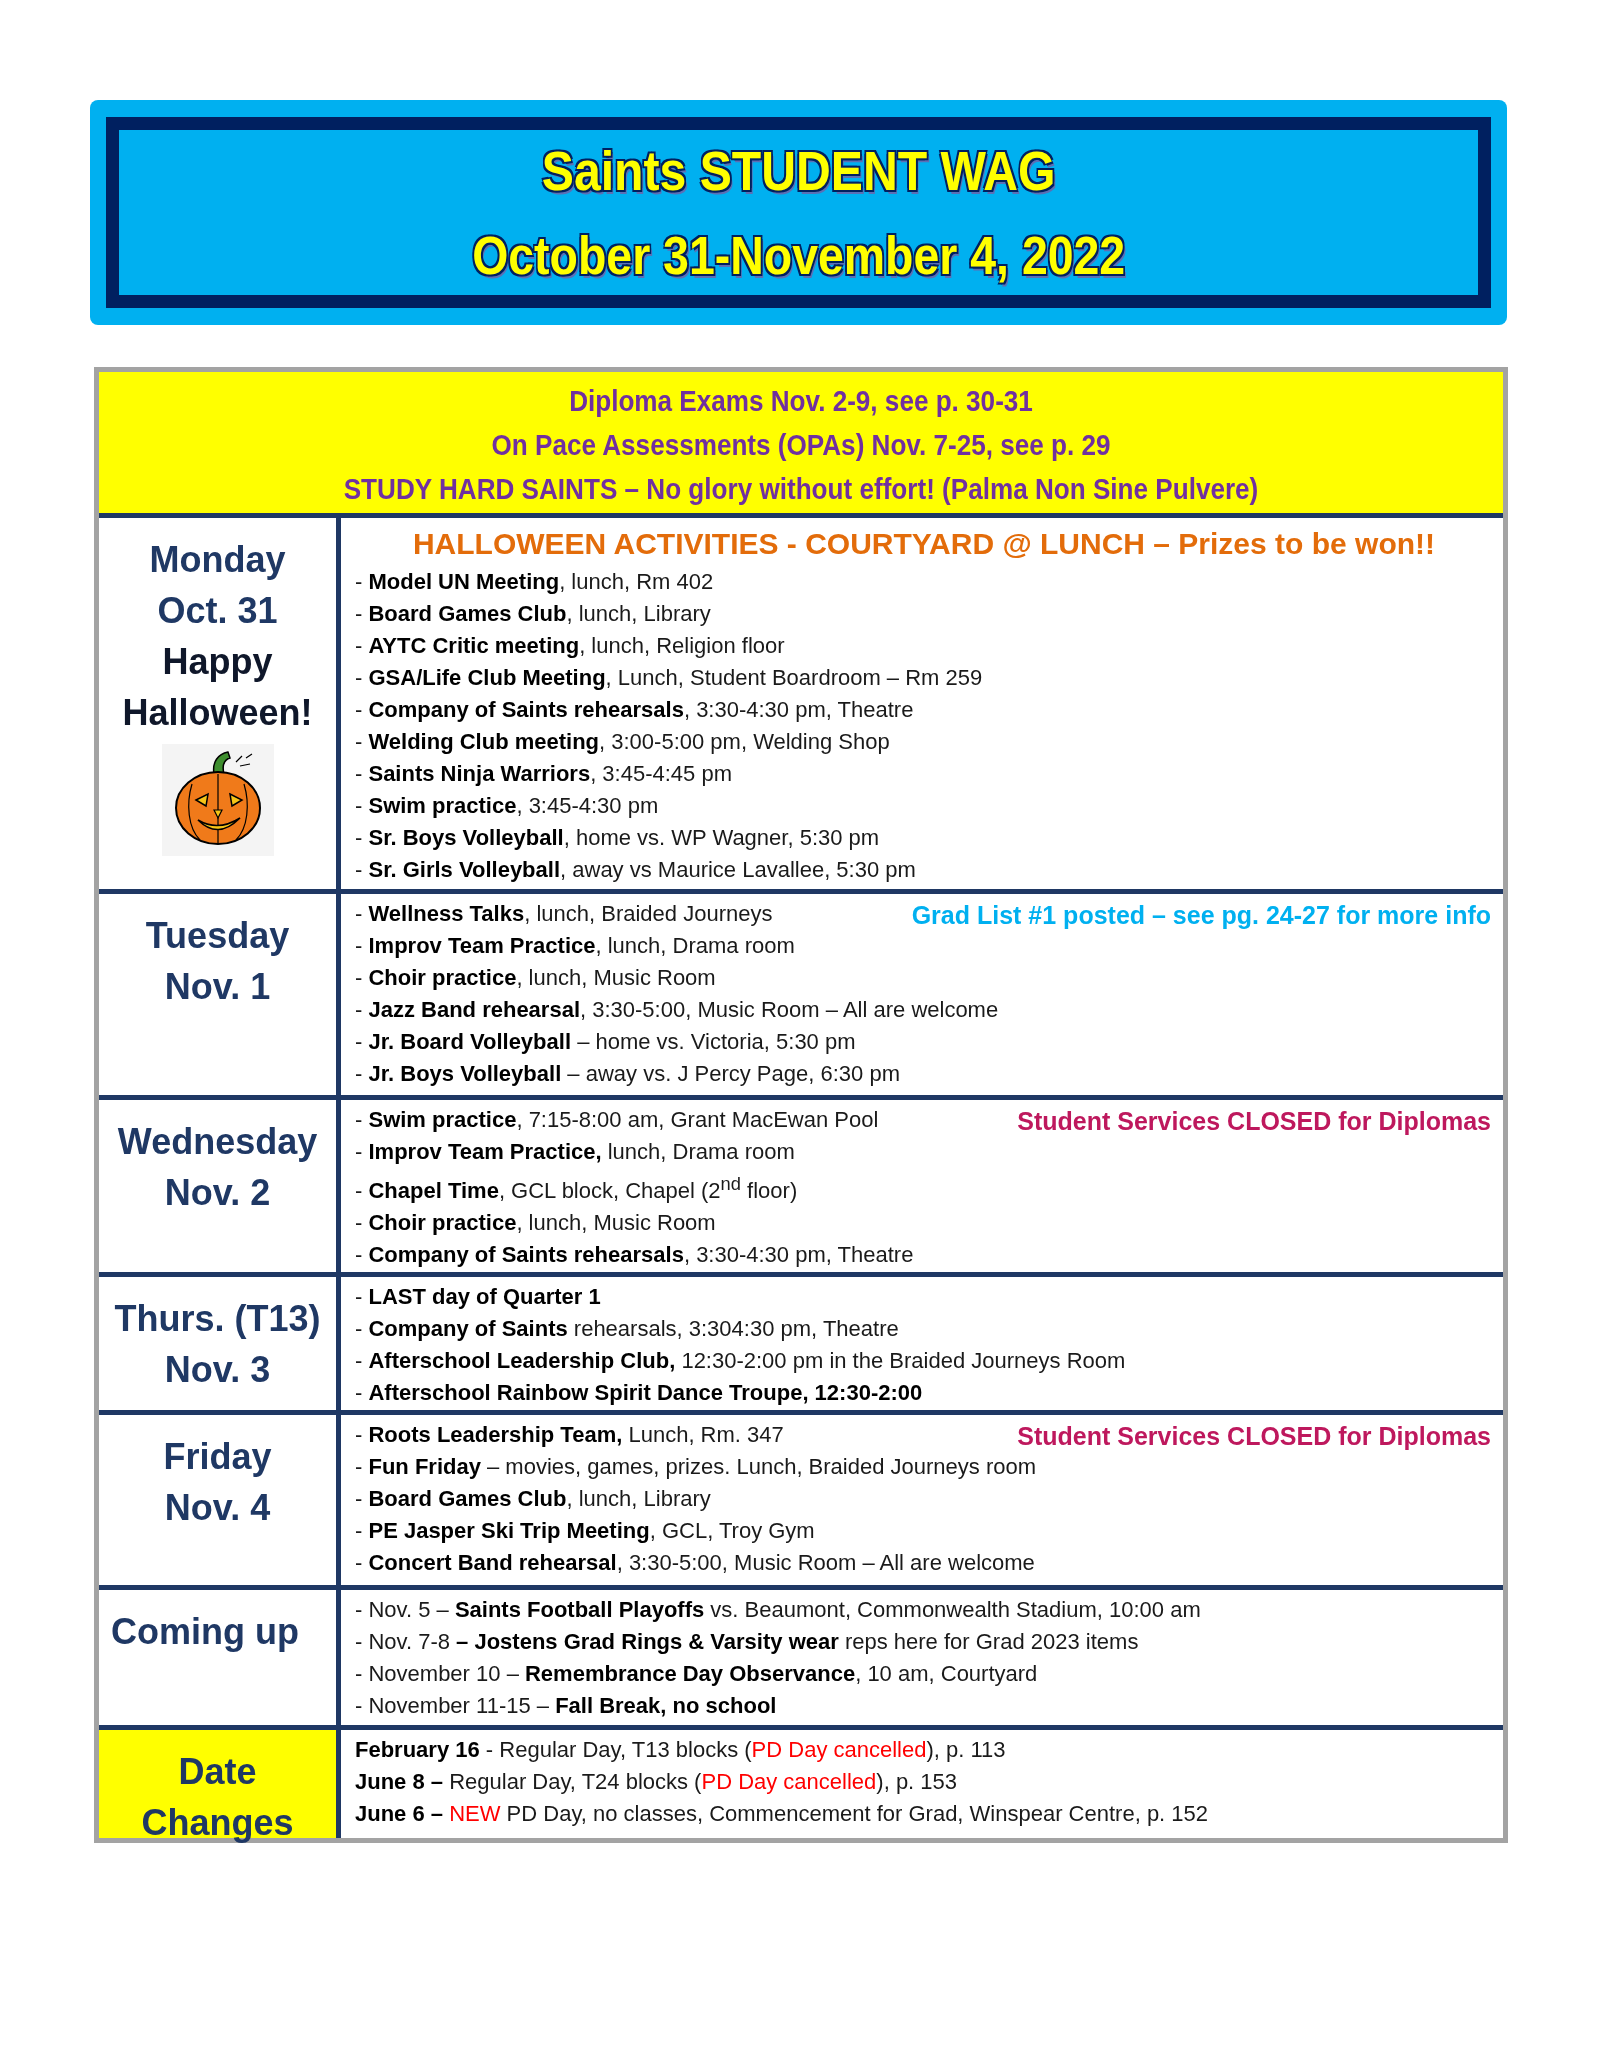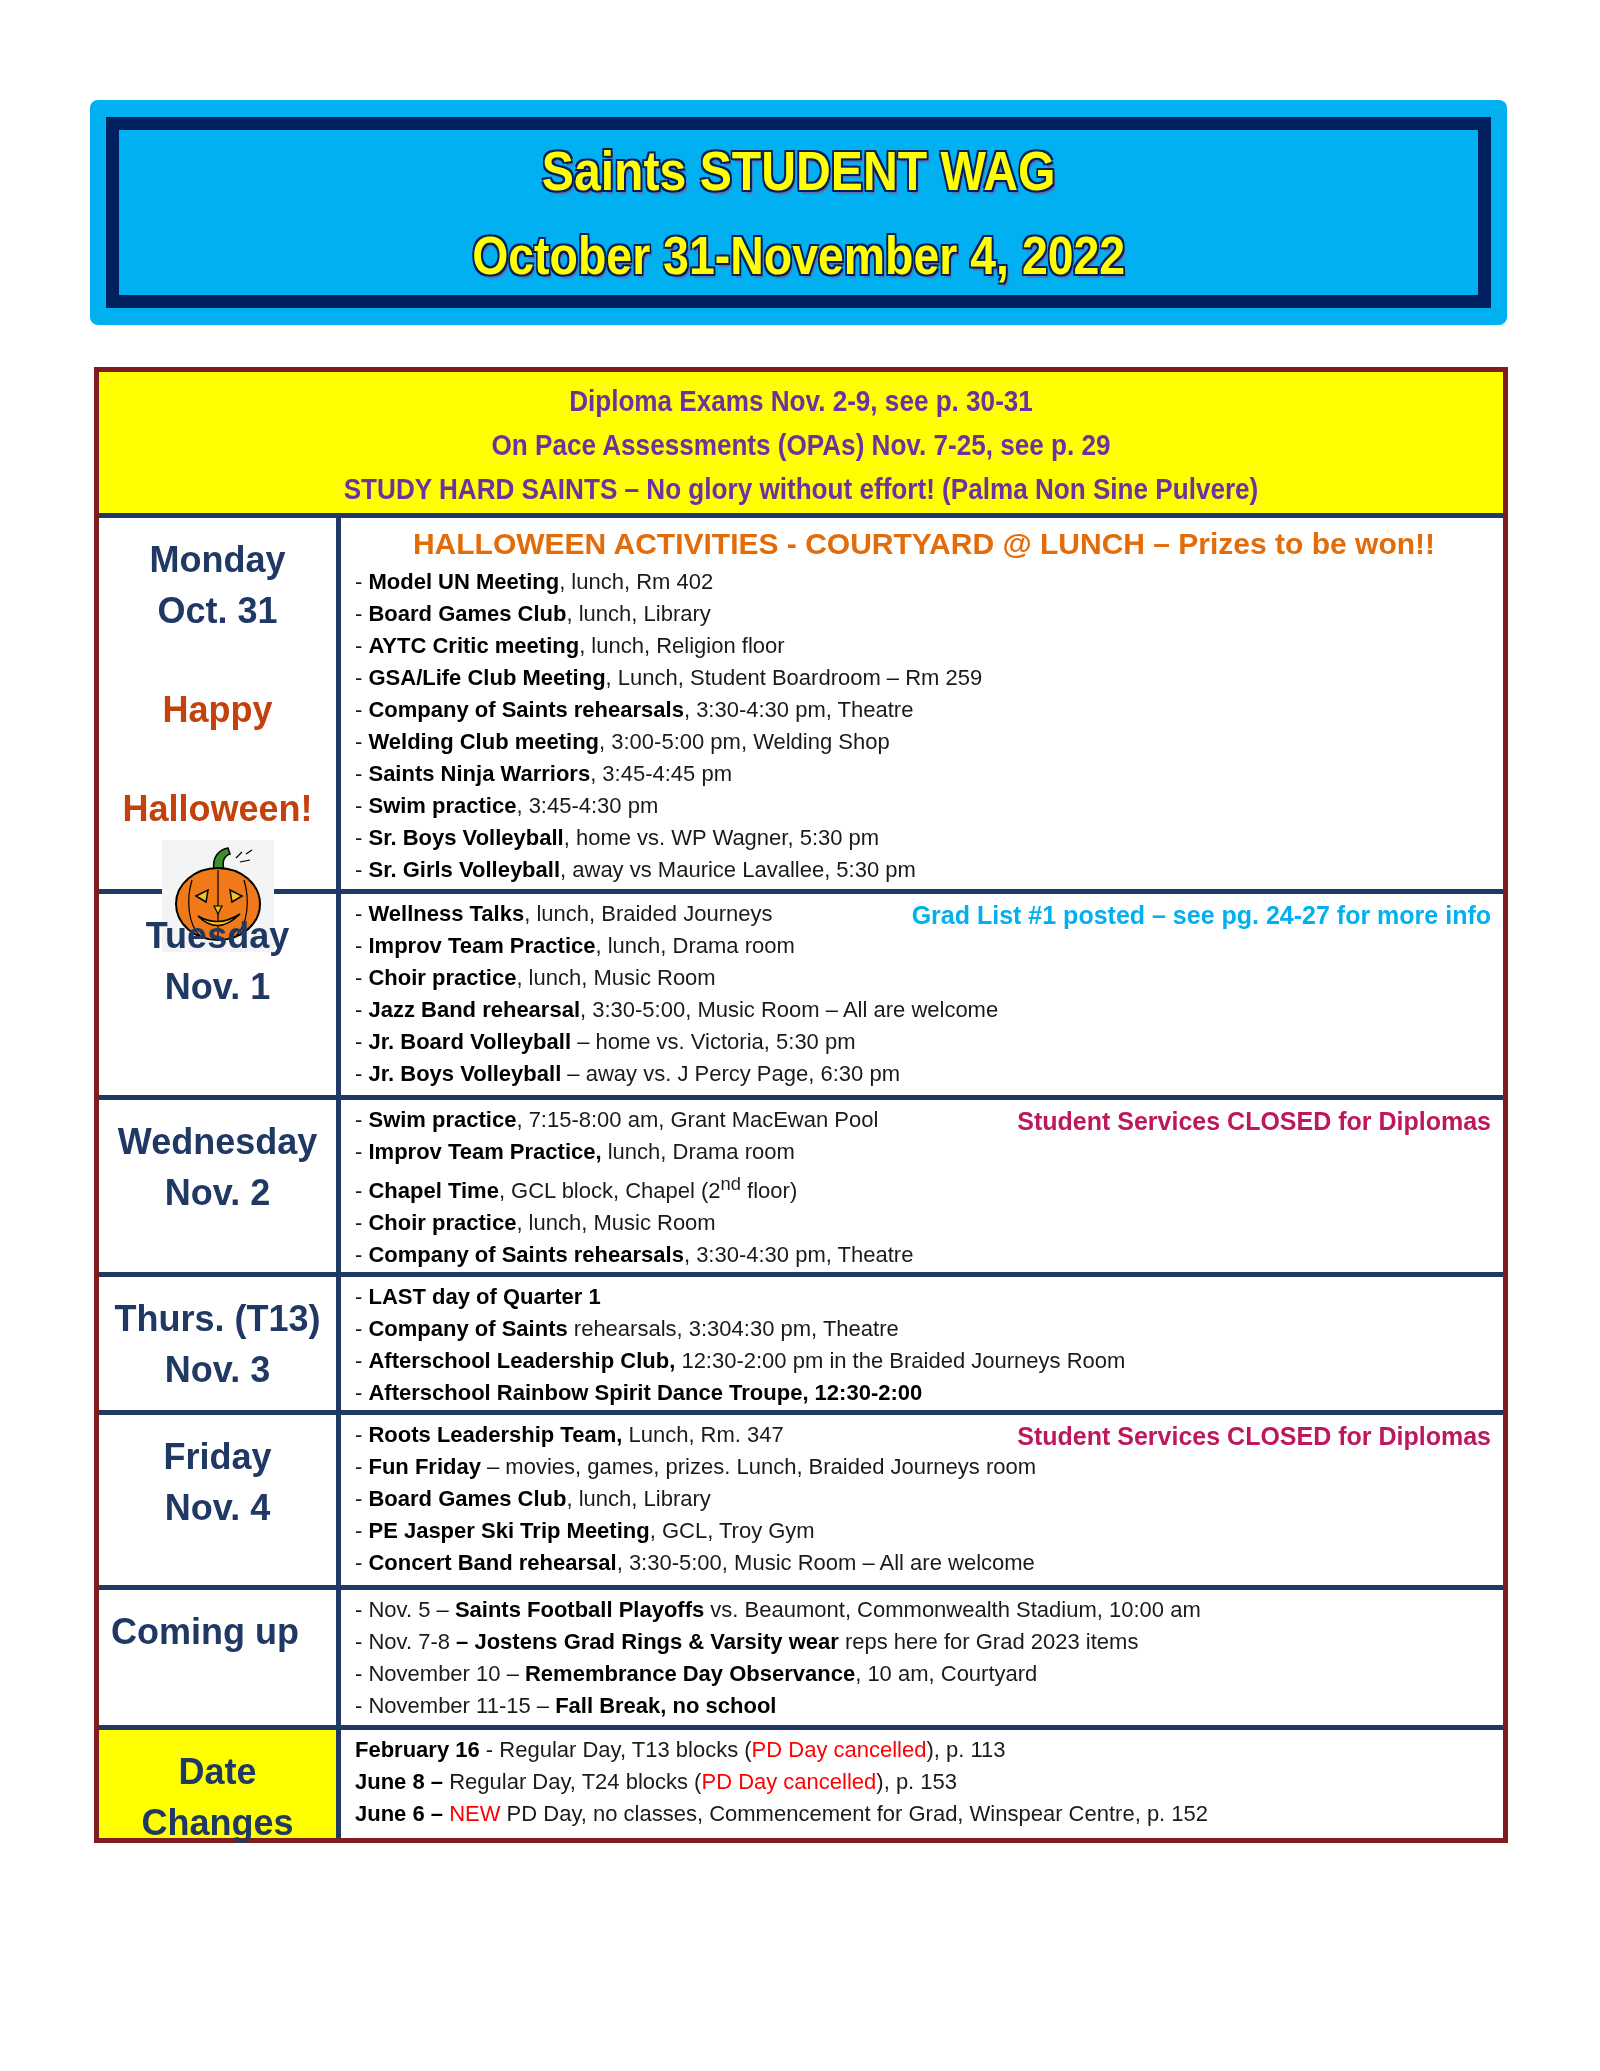--- a/index.html
+++ b/index.html
@@ -3,27 +3,27 @@
 <meta charset="utf-8">
 <style>
   html, body { margin:0; padding:0; background:#ffffff; }
   body { width:1600px; height:2071px; position:relative; font-family:"Liberation Sans", sans-serif; }
   .header-outer { position:absolute; left:90px; top:100px; width:1417px; height:225px; background:#00b0f0; border-radius:8px; }
   .header-inner { position:absolute; left:16px; top:17px; right:16px; bottom:17px; border:13px solid #002060; background:#00b0f0; display:flex; flex-direction:column; align-items:center; justify-content:center; }
   .title-line { font-family:"Liberation Sans", sans-serif; font-weight:bold; color:#ffff00; font-size:56px; line-height:84px;
     text-shadow: -2px -2px 0 #002060, 2px -2px 0 #002060, -2px 2px 0 #002060, 2px 2px 0 #002060, 3px 4px 0 #5b6fb5; letter-spacing:0px; transform:scaleX(0.86); }
   .title-line.sub { font-size:54px; }
 
-  .sched { position:absolute; left:94px; top:367px; width:1414px; border:5px solid #7f1d1d; box-sizing:border-box; }
+  .sched { position:absolute; left:94px; top:367px; width:1414px; border:5px solid #a3a3a3; box-sizing:border-box; }
   .banner { background:#ffff00; text-align:center; color:#7030a0; font-weight:bold; font-size:29px; line-height:44px; padding:7px 0 2px; border-bottom:5px solid #1f3864; }
   .banner div { transform:scaleX(0.9); }
   .row { display:flex; border-bottom:5px solid #1f3864; }
   .row:last-child { border-bottom:none; }
   .day { width:242px; flex:none; border-right:5px solid #1f3864; text-align:center; color:#1f3864; font-weight:bold; font-size:36px; line-height:51px; padding-top:16px; box-sizing:border-box; }
-  .day .orange { color:#c2410c;margin-top:48px; }
+  .day .orange { color:#0f172a; }
   .day.yellow { background:#ffff00; color:#1f3864; }
   .content { flex:1; padding:4px 10px 2px 14px; font-size:22px; line-height:32px; color:#1a1a1a; position:relative; }
   .content .item b { font-weight:bold; color:#000; }
   .halloween-head { color:#e36c0a; font-weight:bold; font-size:30px; line-height:44px; text-align:center; }
   .note { position:absolute; right:12px; top:4px; font-weight:bold; font-size:25px; line-height:34px; }
   .note.blue { color:#00b0f0; }
   .note.red { color:#be185d; }
   .red-text { color:#ff0000; }
   .pumpkin { display:block; margin:6px auto 0; }
   .row-mon { height:371px; }

